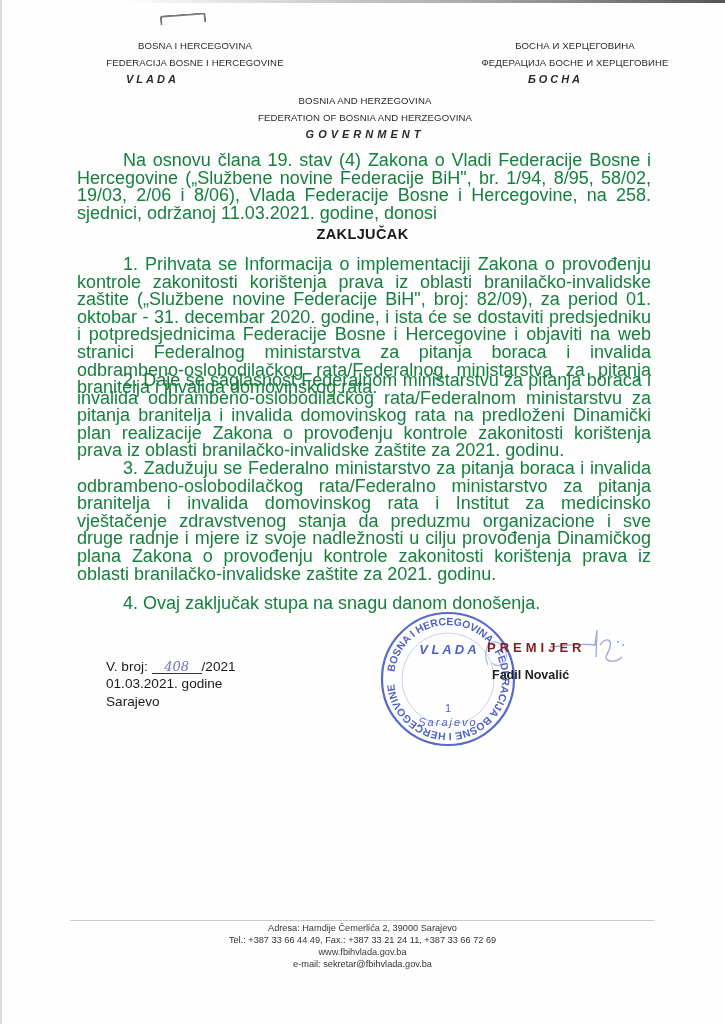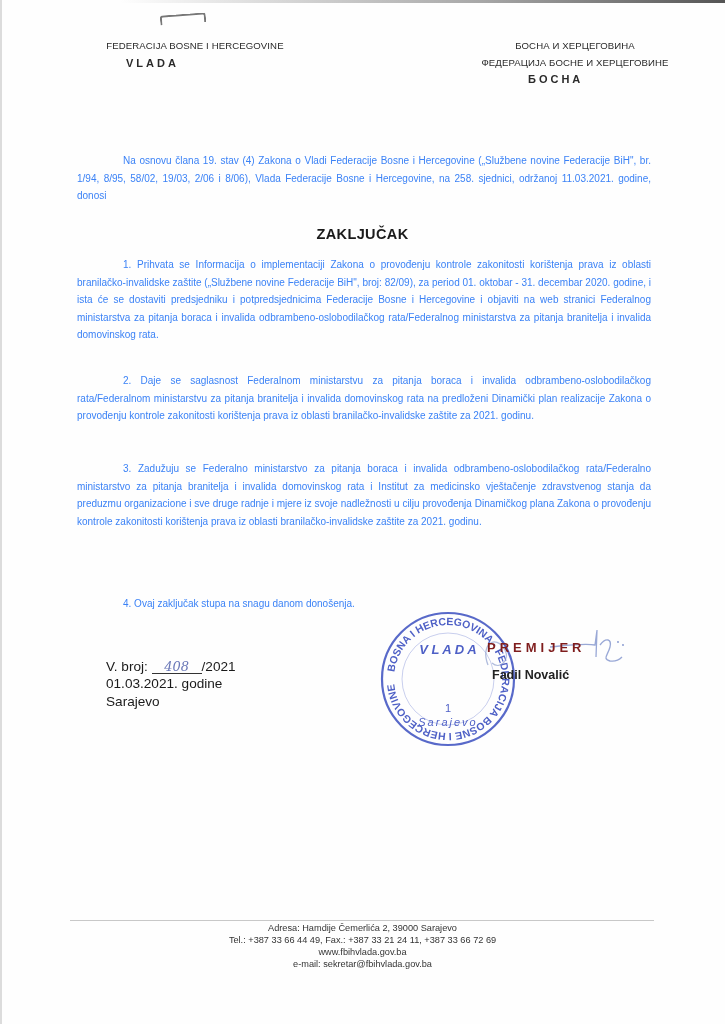--- a/index.html
+++ b/index.html
@@ -7,29 +7,29 @@
          font-family: "Liberation Sans", sans-serif; color: #1a1a1a; }
   .page { position: absolute; left: 0; top: 0; width: 725px; height: 1024px; background: #fefefe; }
   .scan-top { position: absolute; left: 120px; top: 0; width: 605px; height: 3px;
               background: linear-gradient(to right, rgba(80,80,80,0) 0%, rgba(80,80,80,0.5) 60%, #555 100%); }
   .scan-left { position: absolute; left: 0; top: 0; width: 2px; height: 1024px; background: rgba(120,120,120,0.25); }
   .staple { position: absolute; left: 160px; top: 14px; width: 42px; height: 8px;
             border: 2px solid #777; border-bottom: none; border-radius: 3px 3px 0 0; transform: rotate(-4deg); }
 
   .hdr { position: absolute; font-size: 9.6px; line-height: 16.5px; text-align: center; color: #2a2a2a; letter-spacing: 0.1px; }
   .hdr .t { display: block; white-space: nowrap; }
-  .hdr .b { font-weight: bold; font-size: 11px; letter-spacing: 3px; }
+  .hdr .b { font-weight: bold; font-style: italic; font-size: 11px; letter-spacing: 3px; }
   .hdr-left { left: 60px; top: 38px; width: 270px; }
   .hdr-right { left: 450px; top: 38px; width: 250px; }
   .hdr-center { left: 220px; top: 93px; width: 290px; }
   .hdr-left .b { text-align: left; padding-left: 66px; }
   .hdr-right .b { text-align: left; padding-left: 78px; }
 
-  .body-text { position: absolute; left: 77px; width: 574px; font-size: 10px; line-height: 17.6px;
-               text-align: justify; color: #3b82f6; }
+  .body-text { position: absolute; left: 77px; width: 574px; font-size: 18px; line-height: 17.6px;
+               text-align: justify; color: #15803d; }
   .body-text p { margin: 0; text-indent: 46px; }
   .intro { top: 152px; }
   .title { position: absolute; left: 0; width: 725px; top: 226px; text-align: center;
            font-weight: bold; font-size: 14.5px; letter-spacing: 0.4px; }
   .p1 { top: 256px; }
   .p2 { top: 372px; }
   .p3 { top: 460px; }
   .p4 { top: 595px; }
 
   .sig-left { position: absolute; left: 106px; top: 658px; font-size: 13.6px; line-height: 17.4px; }
@@ -47,30 +47,36 @@
 </style>
 </head>
 <body>
 
 <div class="page">
   <div class="scan-top"></div>
   <div class="scan-left"></div>
   <div class="staple"></div>
 
   <div class="hdr hdr-left">
+    <span class="t">BOSNA I HERCEGOVINA</span>
     <span class="t">FEDERACIJA BOSNE I HERCEGOVINE</span>
     <span class="t b">VLADA</span>
   </div>
 
   <div class="hdr hdr-right">
     <span class="t">БОСНА И ХЕРЦЕГОВИНА</span>
     <span class="t">ФЕДЕРАЦИЈА БОСНЕ  И ХЕРЦЕГОВИНЕ</span>
     <span class="t b">БОСНА</span>
   </div>
 
+  <div class="hdr hdr-center">
+    <span class="t">BOSNIA AND HERZEGOVINA</span>
+    <span class="t">FEDERATION OF BOSNIA AND HERZEGOVINA</span>
+    <span class="t b" style="letter-spacing:4px;">GOVERNMENT</span>
+  </div>
 
   <div class="body-text intro">
     <p>Na osnovu člana 19. stav (4) Zakona o Vladi Federacije Bosne i Hercegovine („Službene novine Federacije BiH", br. 1/94, 8/95, 58/02, 19/03, 2/06 i 8/06), Vlada Federacije Bosne i Hercegovine, na 258. sjednici, održanoj 11.03.2021. godine, donosi</p>
   </div>
 
   <div class="title">ZAKLJUČAK</div>
 
   <div class="body-text p1">
     <p>1. Prihvata se Informacija o implementaciji Zakona o provođenju kontrole zakonitosti korištenja prava iz oblasti branilačko-invalidske zaštite („Službene novine Federacije BiH", broj: 82/09), za period 01. oktobar - 31. decembar 2020. godine, i ista će se dostaviti predsjedniku i potpredsjednicima Federacije Bosne i Hercegovine i objaviti na web stranici Federalnog ministarstva za pitanja boraca i invalida odbrambeno-oslobodilačkog rata/Federalnog ministarstva za pitanja branitelja i invalida domovinskog rata.</p>
   </div>

